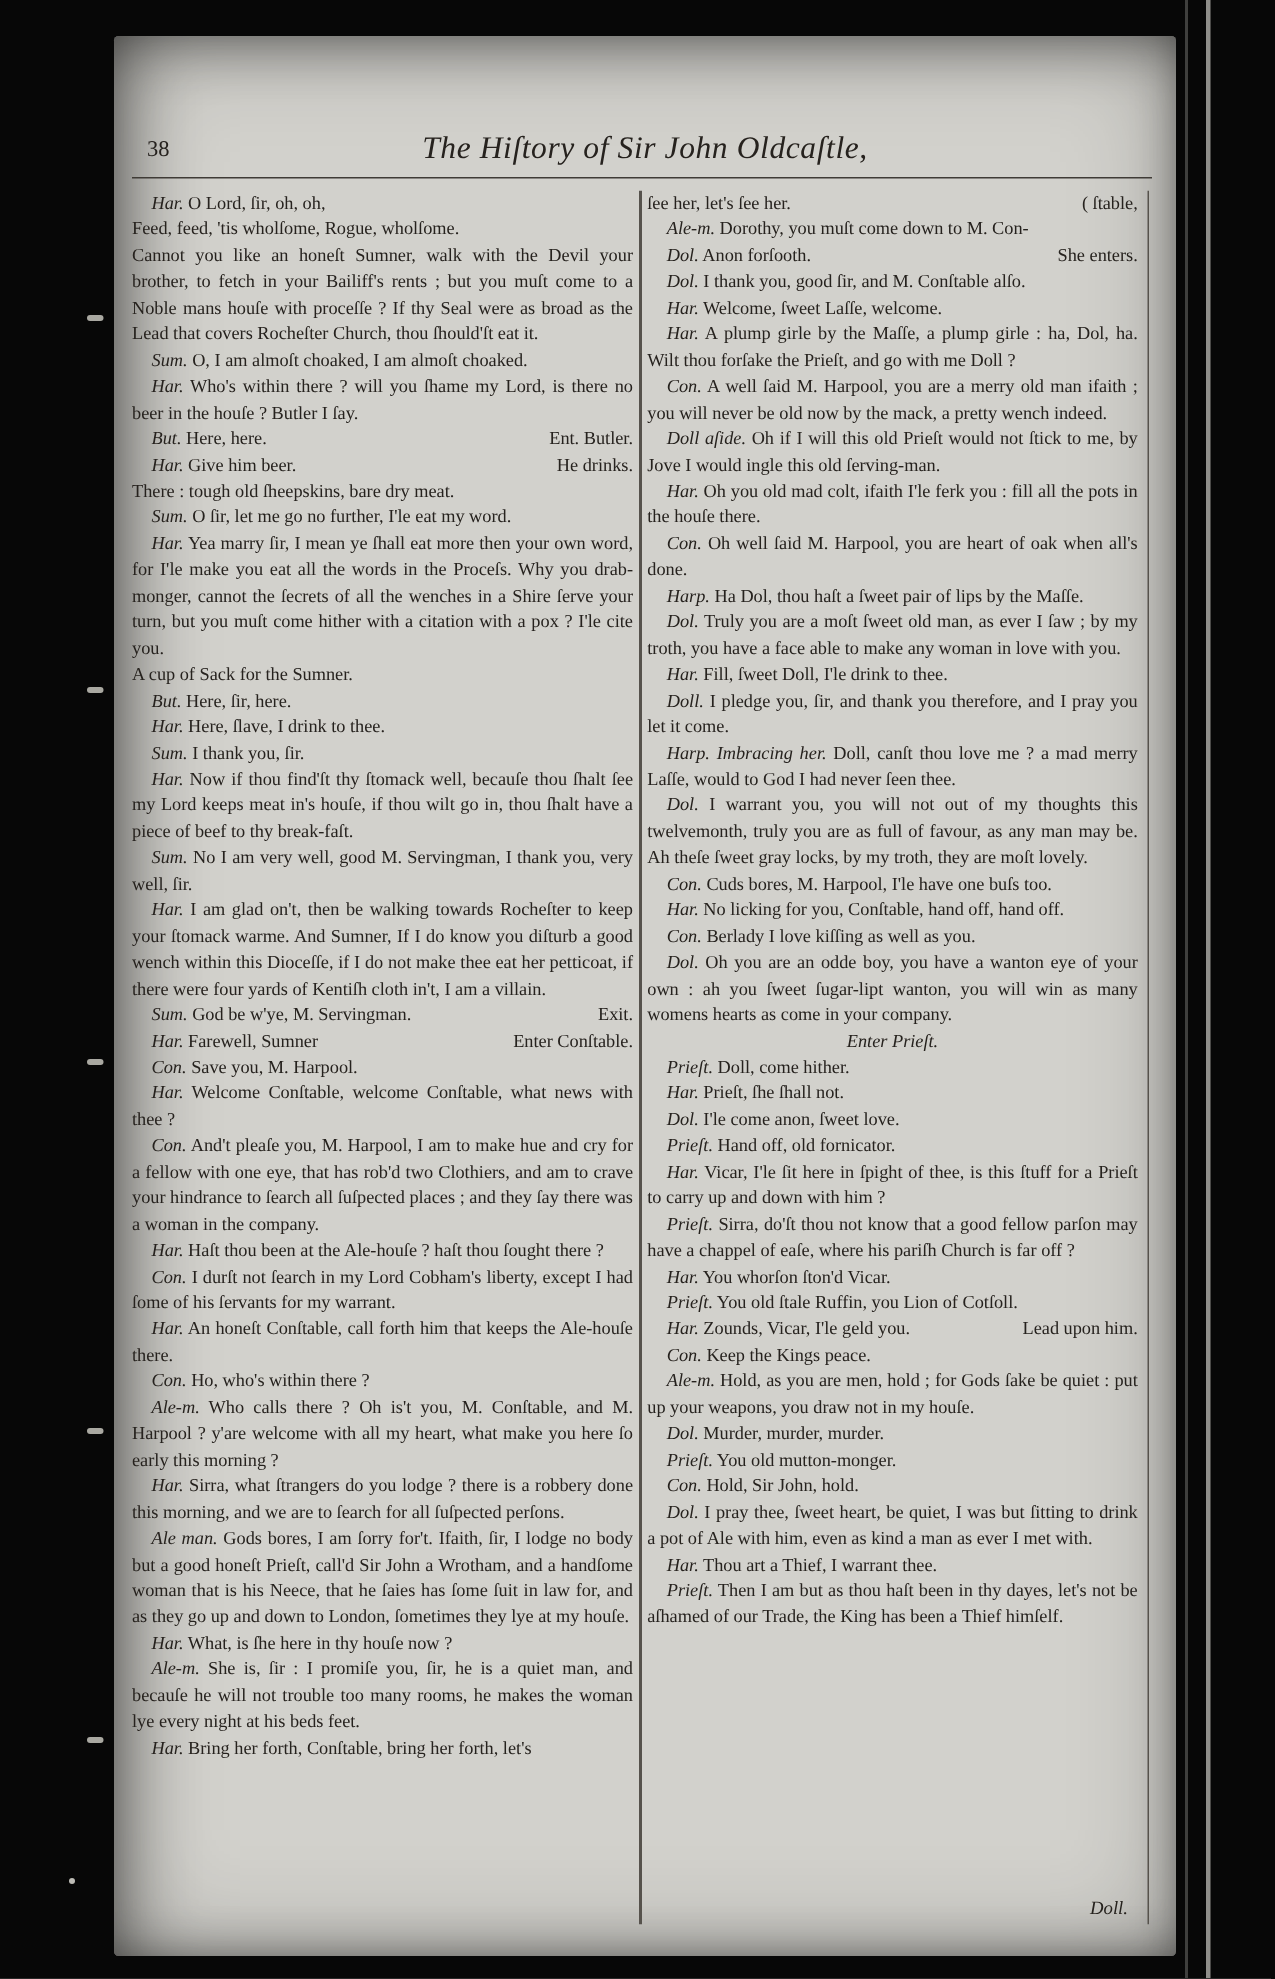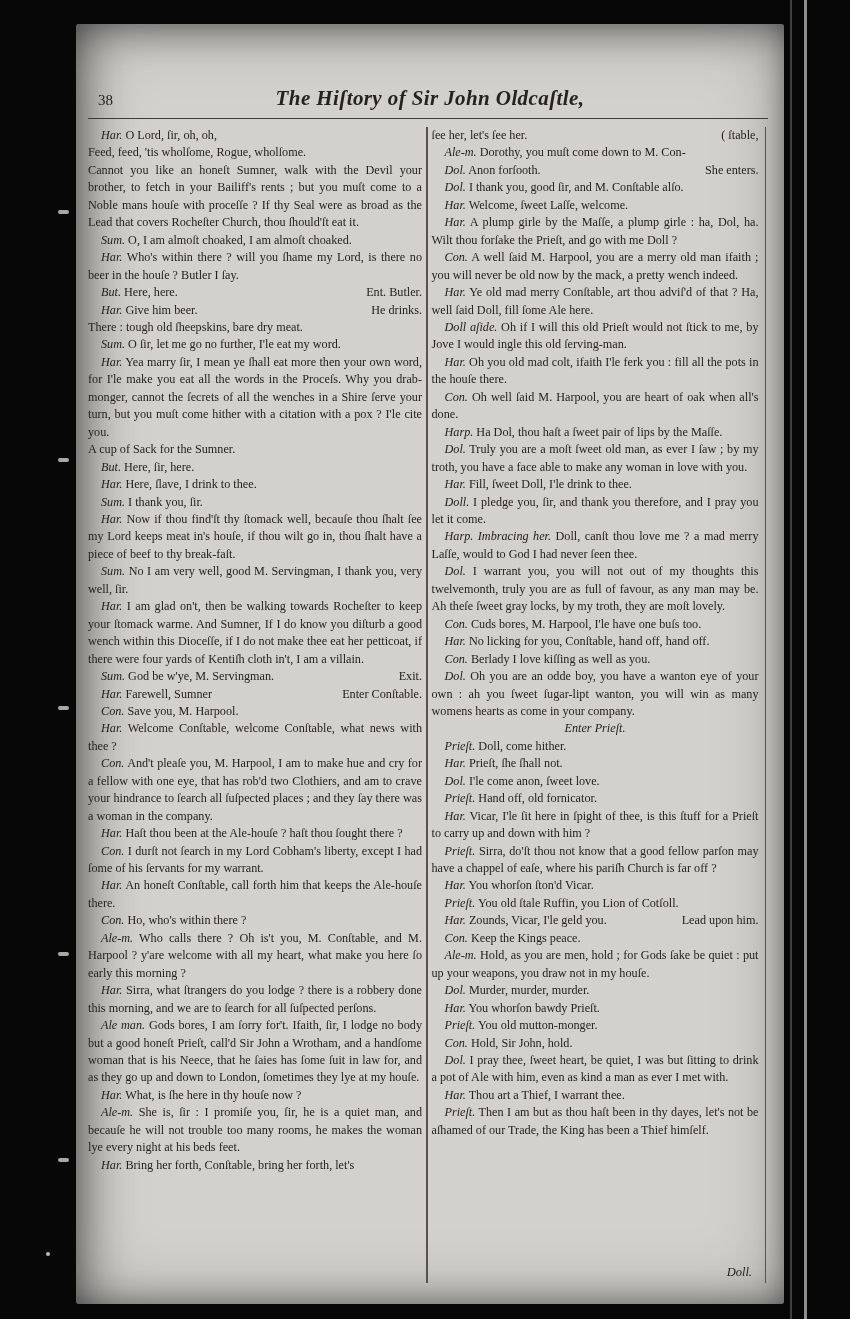--- a/index.html
+++ b/index.html
@@ -7,21 +7,21 @@
         font-family:"Liberation Serif","DejaVu Serif",serif;}
   .page{position:absolute;left:76px;top:24px;width:708px;height:1280px;background:#d2d1cc;
         border-radius:3px;color:#26221e;
         box-shadow: inset 0 0 70px rgba(0,0,0,.28),
                     inset 26px 0 48px -20px rgba(0,0,0,.42),
                     inset 0 24px 38px -18px rgba(0,0,0,.32),
                     inset -18px 0 30px -18px rgba(0,0,0,.25),
                     inset 0 -20px 30px -18px rgba(0,0,0,.25);}
   .header{position:relative;padding-top:62px;}
   .pagenum{position:absolute;left:22px;top:68px;font-size:15px;}
-  .title{text-align:center;font-style:italic;font-weight:bold;font-size:21px;letter-spacing:.4px;}
+  .title{text-align:center;font-style:italic;font-weight:normal;font-size:21px;letter-spacing:.4px;}
   .head-rule{border-top:1.6px solid #3f3b36;margin:7px 16px 0 12px;}
   .columns{display:flex;margin:8px 0 0 12px;height:1156px;overflow:hidden;}
   .col{width:334px;font-size:12.2px;line-height:17.45px;text-align:justify;}
   .divider{width:1.5px;background:#56524c;margin:0 4px;}
   .col-right{width:327px;padding-right:6px;border-right:1.6px solid #56524c;}
   .speech{margin:0;text-indent:13px;}
   .speech.plain{text-indent:0;}
   .speech.center{text-align:center;text-indent:0;font-style:italic;}
   .sp{font-style:italic;}
   .sd-right{float:right;padding-left:6px;}
@@ -91,21 +91,20 @@
         </div>
       <div class="divider"></div>
       <div class="col col-right">
           <p class="speech plain"><span class="sd-right">( ſtable,</span>ſee her, let's ſee her.</p>
           <p class="speech"><span class="sp">Ale-m.</span> Dorothy, you muſt come down to M. Con-</p>
           <p class="speech"><span class="sd-right">She enters.</span><span class="sp">Dol.</span> Anon forſooth.</p>
           <p class="speech"><span class="sp">Dol.</span> I thank you, good ſir, and M. Conſtable alſo.</p>
           <p class="speech"><span class="sp">Har.</span> Welcome, ſweet Laſſe, welcome.</p>
           <p class="speech"><span class="sp">Har.</span> A plump girle by the Maſſe, a plump girle : ha, Dol, ha. Wilt thou forſake the Prieſt, and go with me Doll ?</p>
           <p class="speech"><span class="sp">Con.</span> A well ſaid M. Harpool, you are a merry old man ifaith ; you will never be old now by the mack, a pretty wench indeed.</p>
-          <p class="speech"><span class="sp">Har.</span> Ye old mad merry Conſtable, art thou adviſ'd of that ? Ha, well ſaid Doll, fill ſome Ale here.</p>
           <p class="speech"><span class="sp">Doll aſide.</span> Oh if I will this old Prieſt would not ſtick to me, by Jove I would ingle this old ſerving-man.</p>
           <p class="speech"><span class="sp">Har.</span> Oh you old mad colt, ifaith I'le ferk you : fill all the pots in the houſe there.</p>
           <p class="speech"><span class="sp">Con.</span> Oh well ſaid M. Harpool, you are heart of oak when all's done.</p>
           <p class="speech"><span class="sp">Harp.</span> Ha Dol, thou haſt a ſweet pair of lips by the Maſſe.</p>
           <p class="speech"><span class="sp">Dol.</span> Truly you are a moſt ſweet old man, as ever I ſaw ; by my troth, you have a face able to make any woman in love with you.</p>
           <p class="speech"><span class="sp">Har.</span> Fill, ſweet Doll, I'le drink to thee.</p>
           <p class="speech"><span class="sp">Doll.</span> I pledge you, ſir, and thank you therefore, and I pray you let it come.</p>
           <p class="speech"><span class="sp">Harp. Imbracing her.</span> Doll, canſt thou love me ? a mad merry Laſſe, would to God I had never ſeen thee.</p>
           <p class="speech"><span class="sp">Dol.</span> I warrant you, you will not out of my thoughts this twelvemonth, truly you are as full of favour, as any man may be. Ah theſe ſweet gray locks, by my troth, they are moſt lovely.</p>
           <p class="speech"><span class="sp">Con.</span> Cuds bores, M. Harpool, I'le have one buſs too.</p>
@@ -118,21 +117,20 @@
           <p class="speech"><span class="sp">Dol.</span> I'le come anon, ſweet love.</p>
           <p class="speech"><span class="sp">Prieſt.</span> Hand off, old fornicator.</p>
           <p class="speech"><span class="sp">Har.</span> Vicar, I'le ſit here in ſpight of thee, is this ſtuff for a Prieſt to carry up and down with him ?</p>
           <p class="speech"><span class="sp">Prieſt.</span> Sirra, do'ſt thou not know that a good fellow parſon may have a chappel of eaſe, where his pariſh Church is far off ?</p>
           <p class="speech"><span class="sp">Har.</span> You whorſon ſton'd Vicar.</p>
           <p class="speech"><span class="sp">Prieſt.</span> You old ſtale Ruffin, you Lion of Cotſoll.</p>
           <p class="speech"><span class="sd-right">Lead upon him.</span><span class="sp">Har.</span> Zounds, Vicar, I'le geld you.</p>
           <p class="speech"><span class="sp">Con.</span> Keep the Kings peace.</p>
           <p class="speech"><span class="sp">Ale-m.</span> Hold, as you are men, hold ; for Gods ſake be quiet : put up your weapons, you draw not in my houſe.</p>
           <p class="speech"><span class="sp">Dol.</span> Murder, murder, murder.</p>
-          <p class="speech"><span class="sp">Har.</span> You whorſon bawdy Prieſt.</p>
           <p class="speech"><span class="sp">Prieſt.</span> You old mutton-monger.</p>
           <p class="speech"><span class="sp">Con.</span> Hold, Sir John, hold.</p>
           <p class="speech"><span class="sp">Dol.</span> I pray thee, ſweet heart, be quiet, I was but ſitting to drink a pot of Ale with him, even as kind a man as ever I met with.</p>
           <p class="speech"><span class="sp">Har.</span> Thou art a Thief, I warrant thee.</p>
           <p class="speech"><span class="sp">Prieſt.</span> Then I am but as thou haſt been in thy dayes, let's not be aſhamed of our Trade, the King has been a Thief himſelf.</p>
         </div>
     </div>
 
     <div class="catchword">Doll.</div>
   </div>

